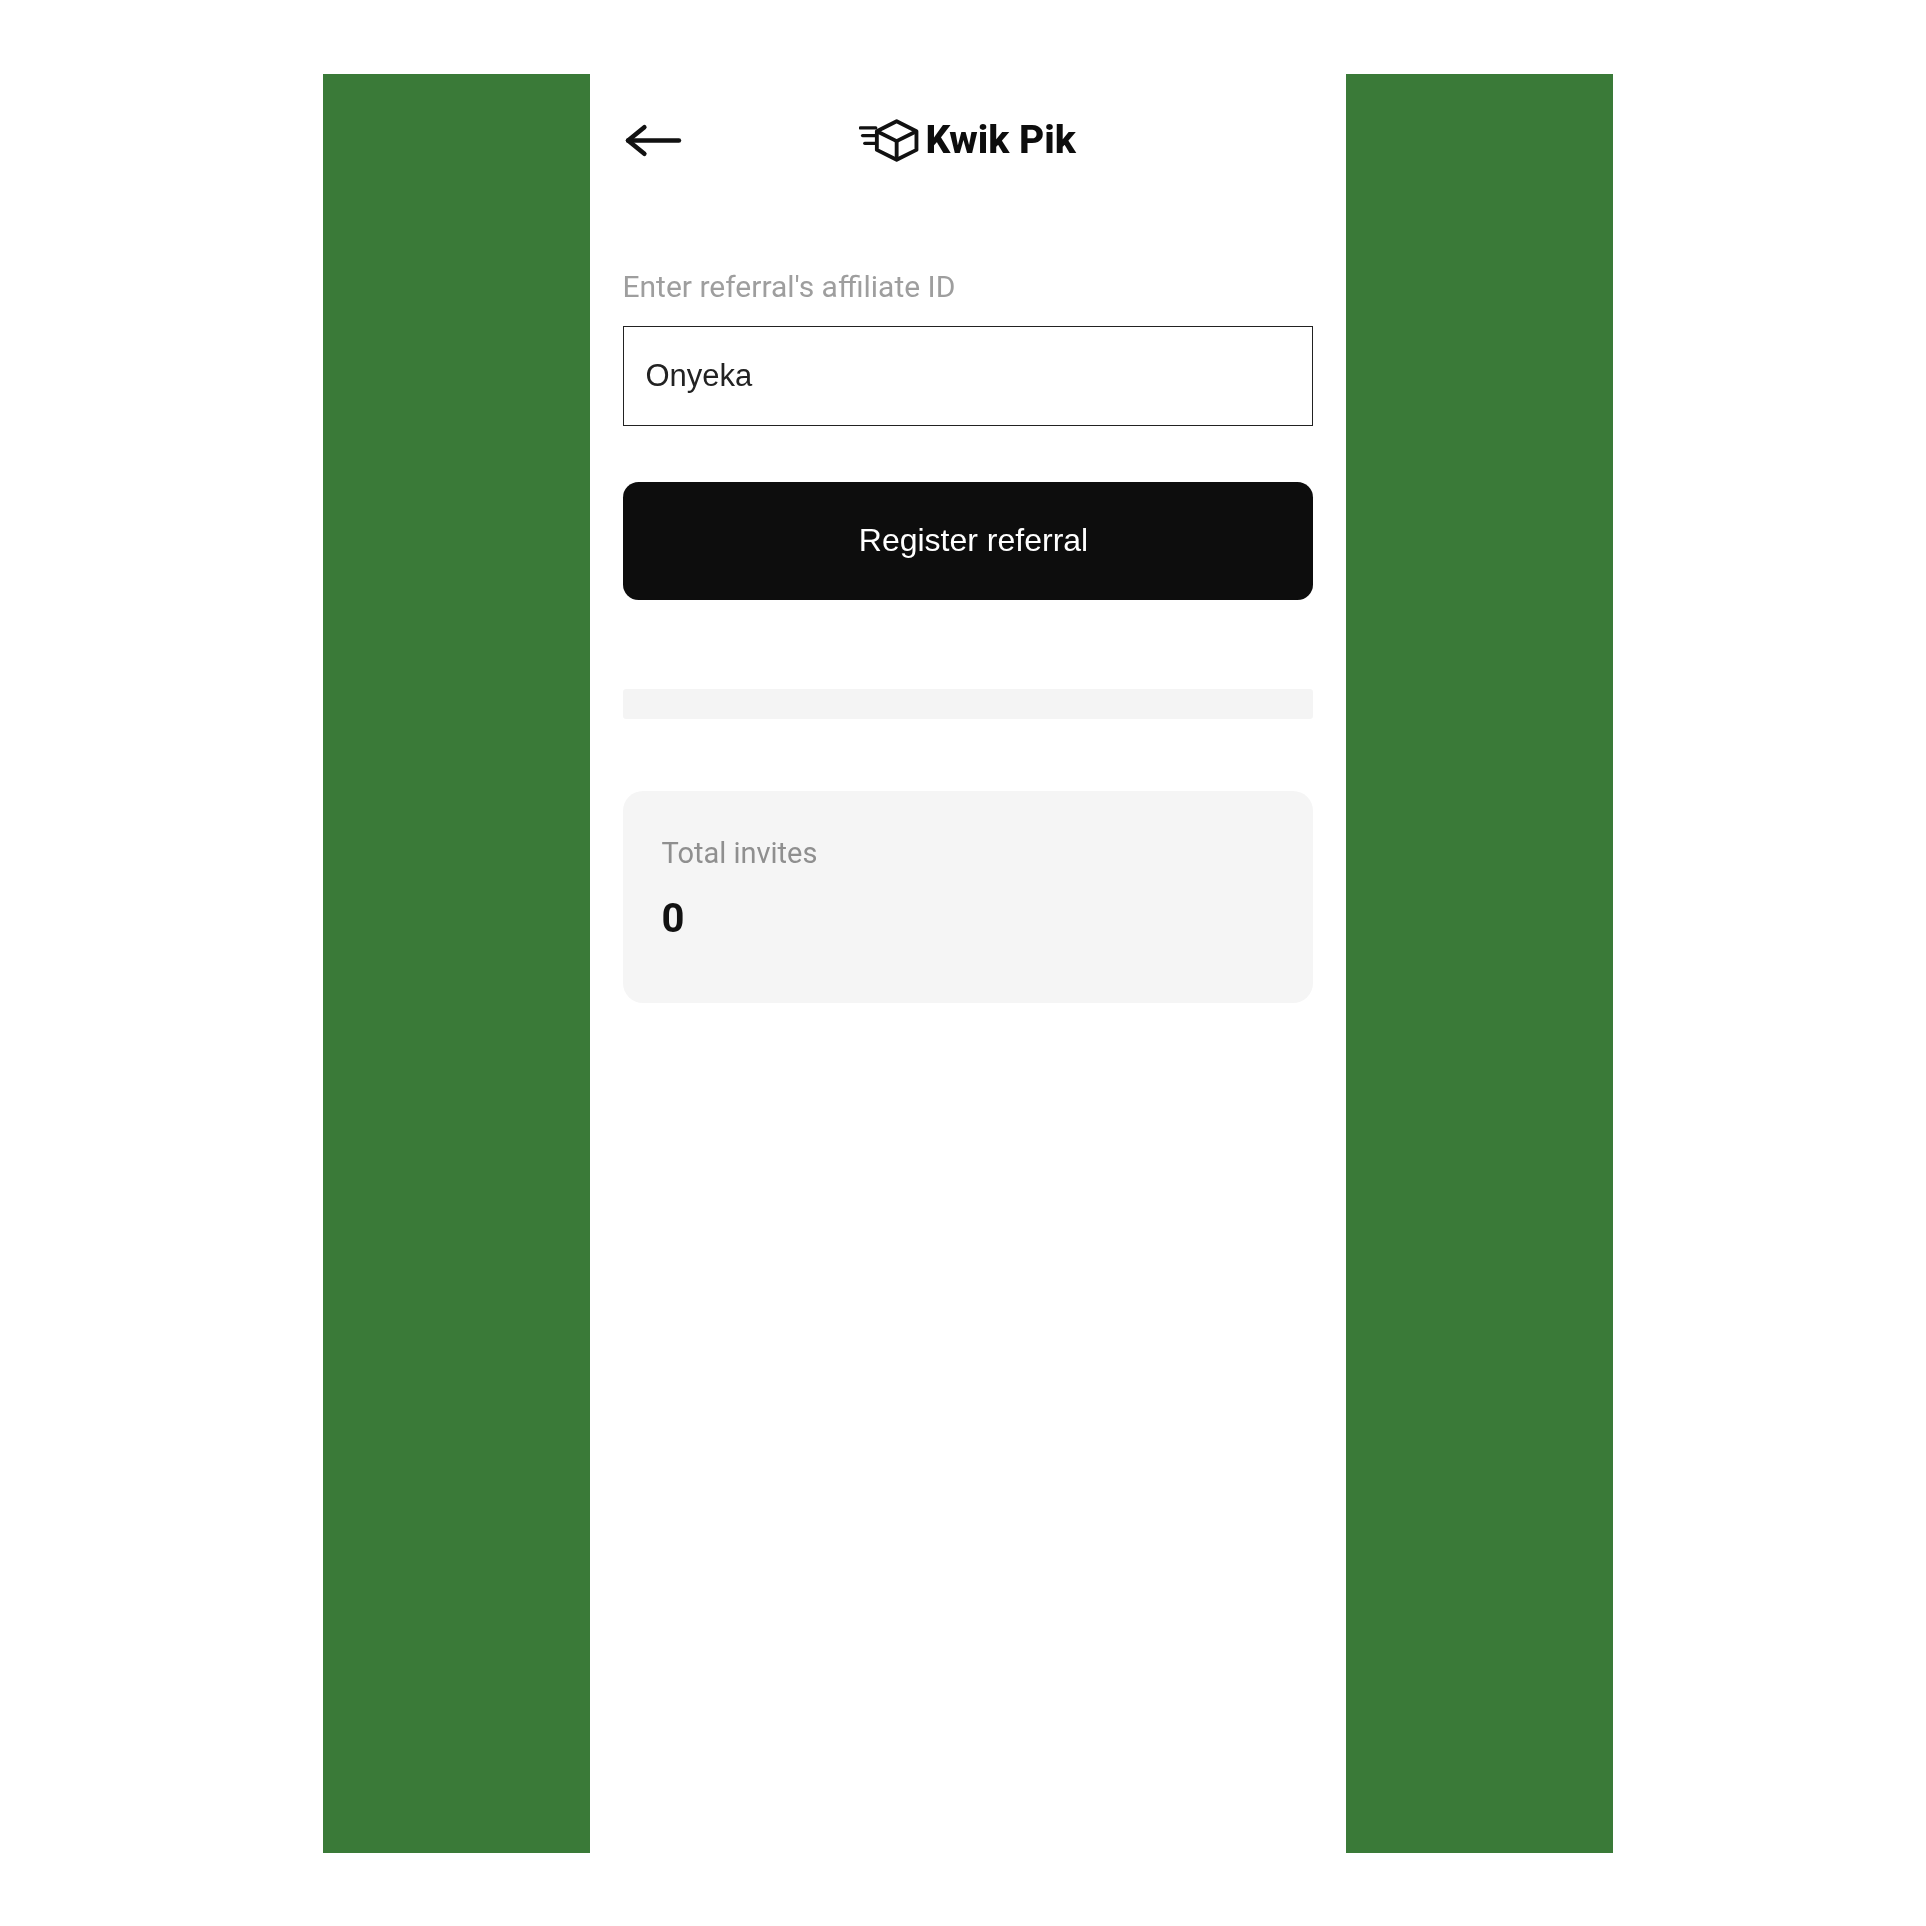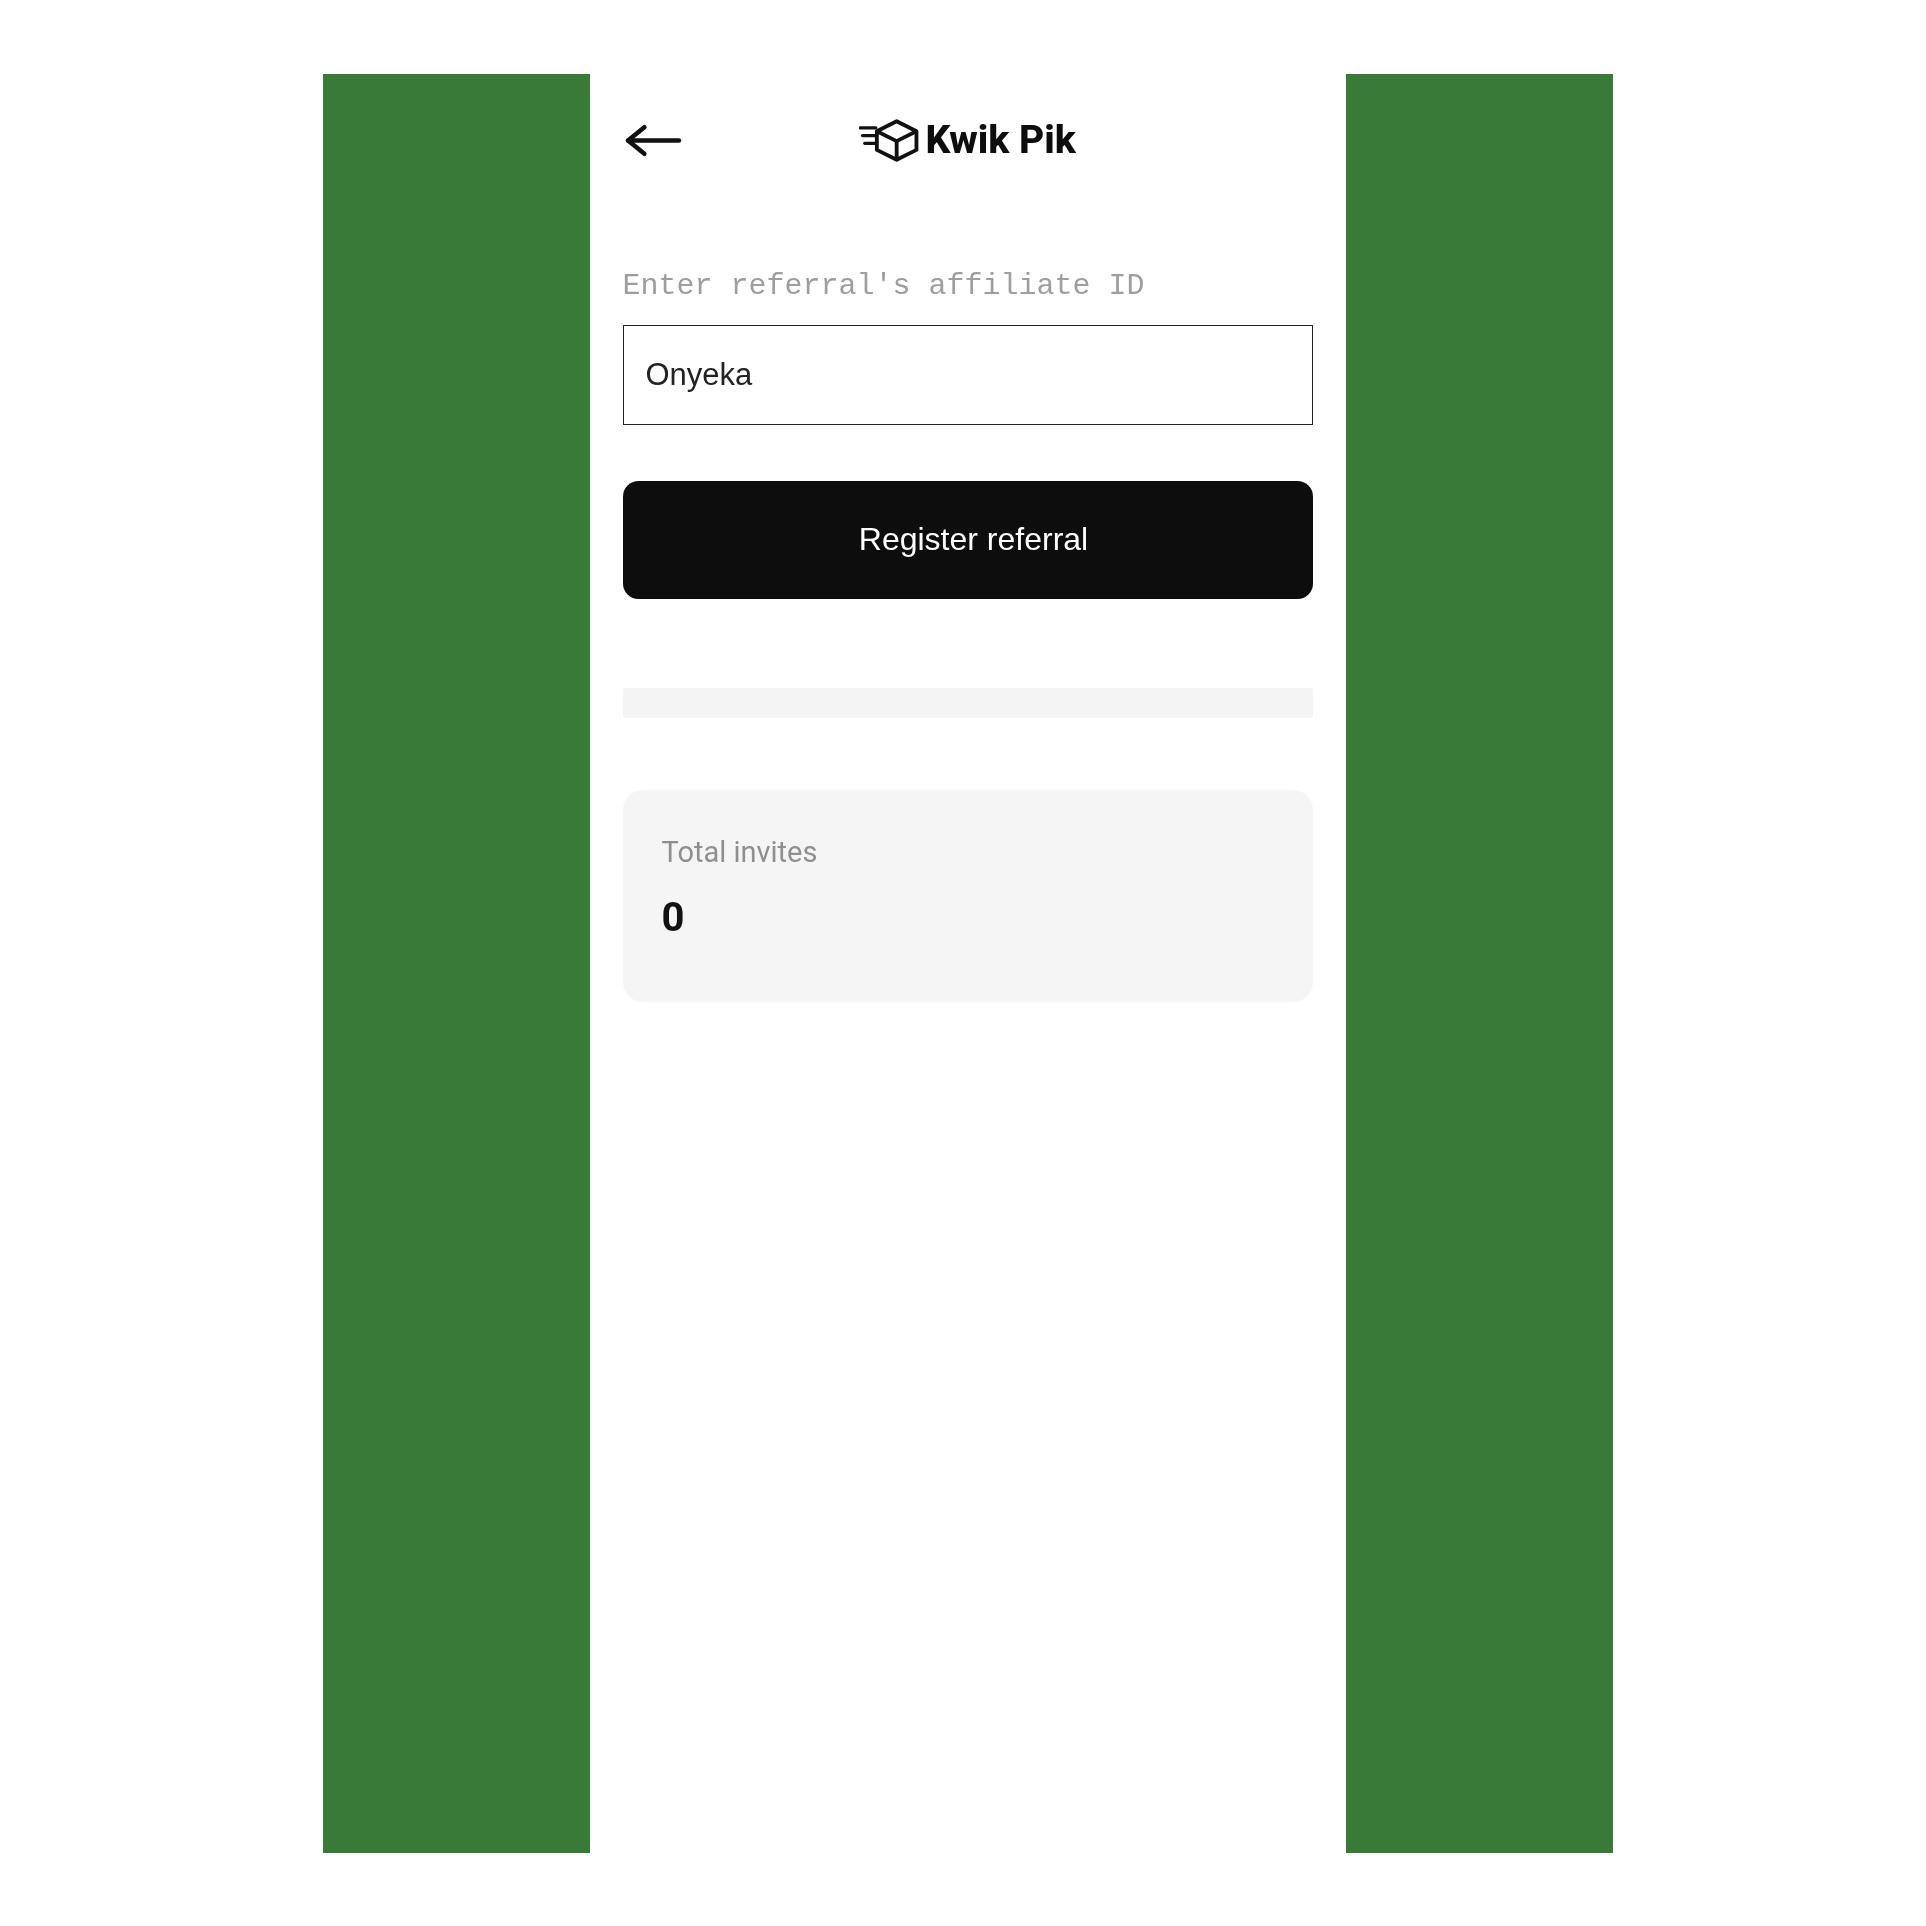--- a/index.html
+++ b/index.html
@@ -71,21 +71,20 @@
       font-size: 53px;
       font-weight: 700;
       color: #141414;
       margin-top: 44px;
     }
     
     .label {
       font-size: 30px;
       color: #9e9e9e;
       margin-top: 95px;
-      font-family: Liberation Mono, monospace;
     }
     .input {
       width: 100%;
       border: 1.7px solid #222;
       margin-top: 22px;
       height: 100px;
       font-size: 31px;
       padding: 16px 22px;
       color: #222;
       background: #fff;

